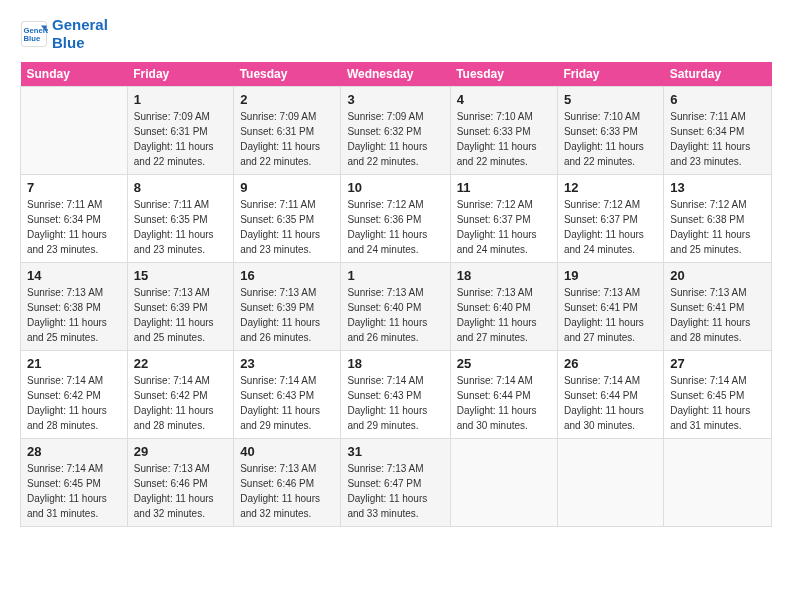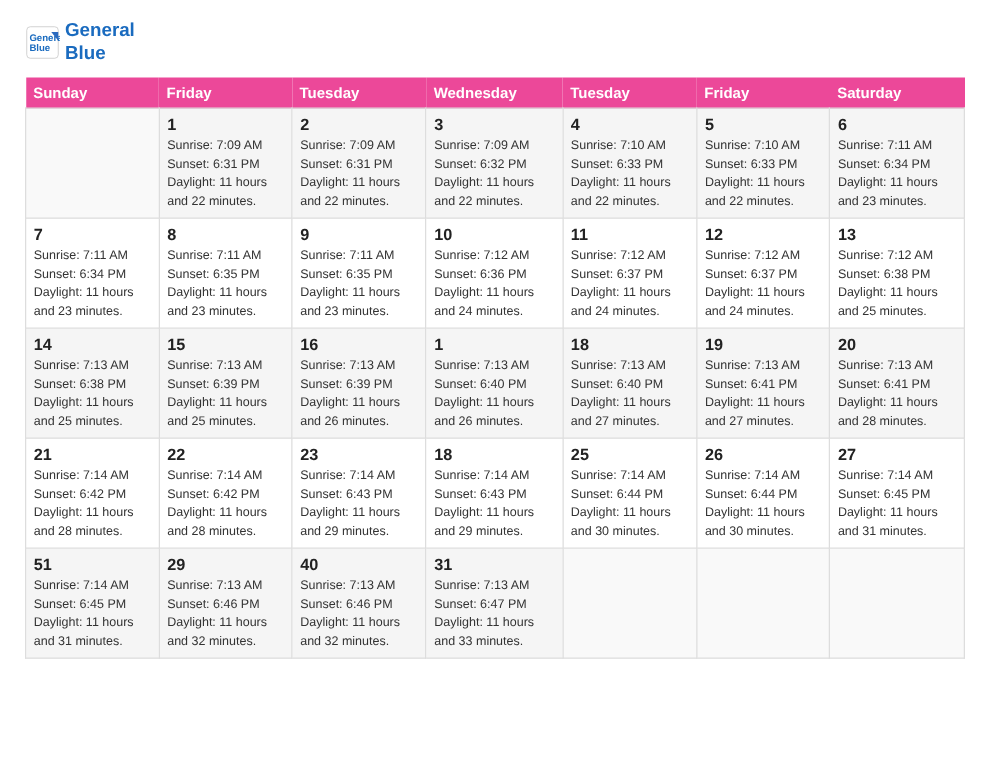--- a/index.html
+++ b/index.html
@@ -317,21 +317,21 @@
           <td>
             <span class="day-num">27</span>
             <div class="day-info" style="white-space: pre-line;">Sunrise: 7:14 AM
 Sunset: 6:45 PM
 Daylight: 11 hours
 and 31 minutes.</div>
           </td>
         </tr>
         <tr>
           <td>
-            <span class="day-num">51</span>
+            <span class="day-num">28</span>
             <div class="day-info" style="white-space: pre-line;">Sunrise: 7:14 AM
 Sunset: 6:45 PM
 Daylight: 11 hours
 and 31 minutes.</div>
           </td>
           <td>
             <span class="day-num">29</span>
             <div class="day-info" style="white-space: pre-line;">Sunrise: 7:13 AM
 Sunset: 6:46 PM
 Daylight: 11 hours

